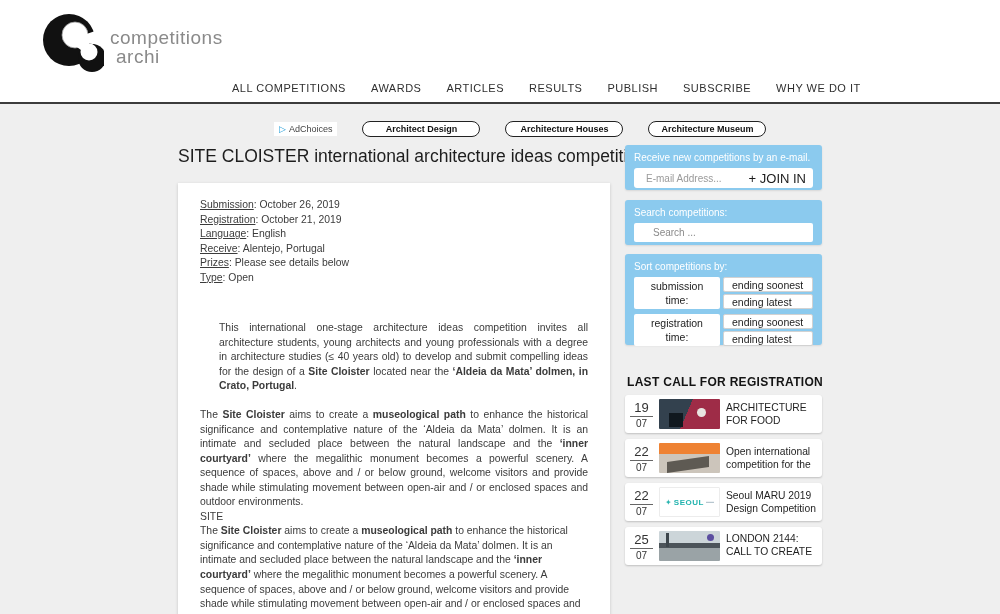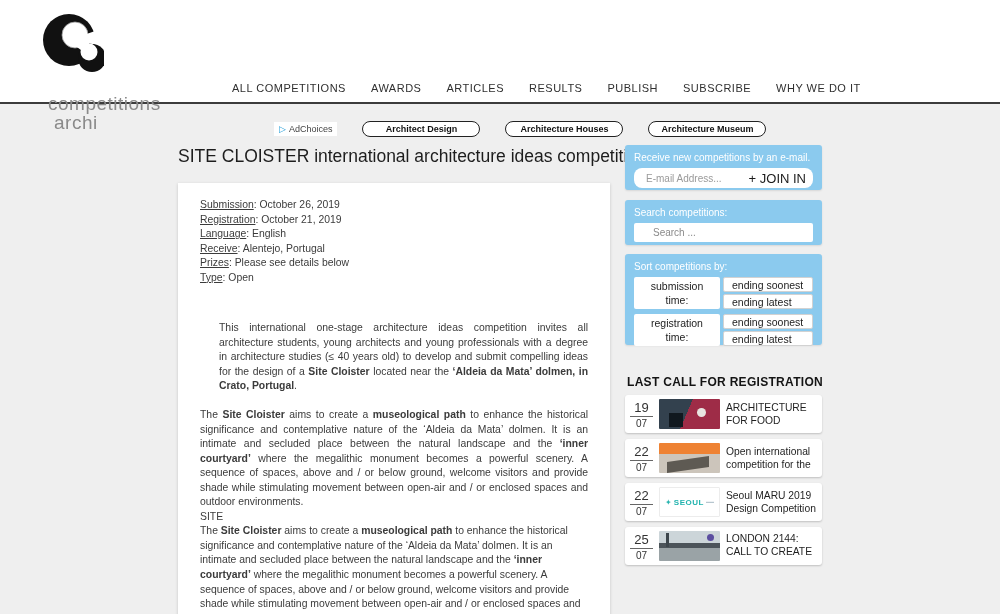--- a/index.html
+++ b/index.html
@@ -10,21 +10,21 @@
     font-family:"Liberation Sans", sans-serif;
     color:#3b3b3b;
     overflow:hidden;
   }
 
   
   .header {
     position:absolute; left:0; top:0; width:1000px; height:104px;
     background:#ffffff; border-bottom:2px solid #3c3c3c;
   }
-  .logo { position:absolute; left:42px; top:12px; display:flex; cursor:pointer;flex-direction:column; }
+  .logo { position:absolute; left:42px; top:12px; display:flex; cursor:pointer; }
   .logo-text { margin-left:6px; margin-top:16px; color:#8a8a8a; font-size:19px; line-height:19px; letter-spacing:.5px; }
   .logo-text .l2 { margin-left:6px; }
   .nav {
     position:absolute; left:232px; top:82px;
     display:flex; gap:25px;
     font-size:11px; color:#2f2f2f; letter-spacing:.5px;
   }
   .nav span { cursor:pointer; white-space:nowrap; }
 
   
@@ -63,21 +63,21 @@
 
   
   .widget {
     position:absolute; left:625px; width:197px;
     background:#8bcaee; border-radius:3px; padding:7px 9px;
     box-shadow:0 1px 2px rgba(0,0,0,.1);
   }
   .widget .w-head { color:#fff; font-size:10px; margin-bottom:5px; }
   .w-newsletter { top:145px; height:45px; }
   .email-bar {
-    background:#fff; border-radius:8px; height:20px;
+    background:#fff; border-radius:3px; height:20px;
     display:flex; align-items:center;
   }
   .email-bar input {
     border:none; outline:none; flex:1; font-size:10px; color:#555;
     padding-left:12px; min-width:0; font-family:"Liberation Sans", sans-serif; background:transparent;
   }
   .email-bar input::placeholder { color:#9a9a9a; }
   .join-btn { font-size:13px; color:#1a1a1a; padding-right:7px; cursor:pointer; white-space:nowrap; }
 
   .w-search { top:200px; height:45px; }

